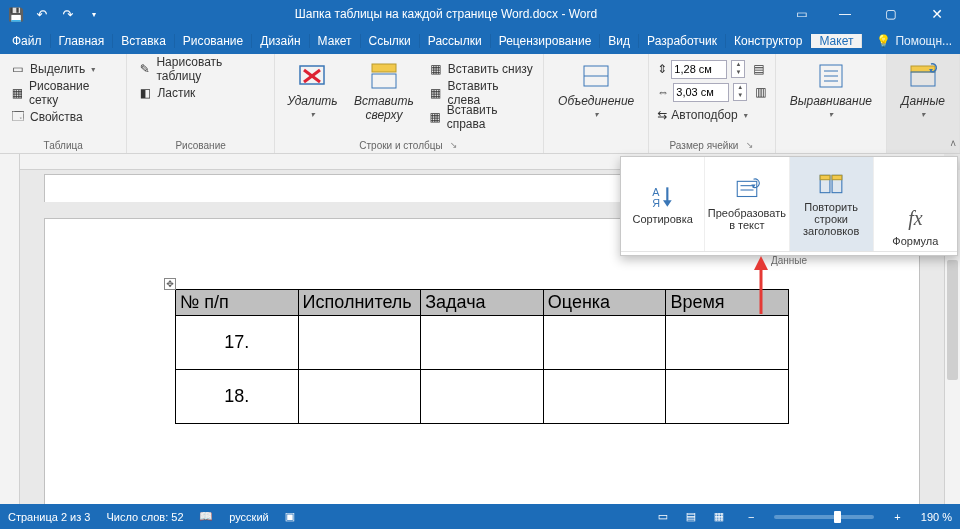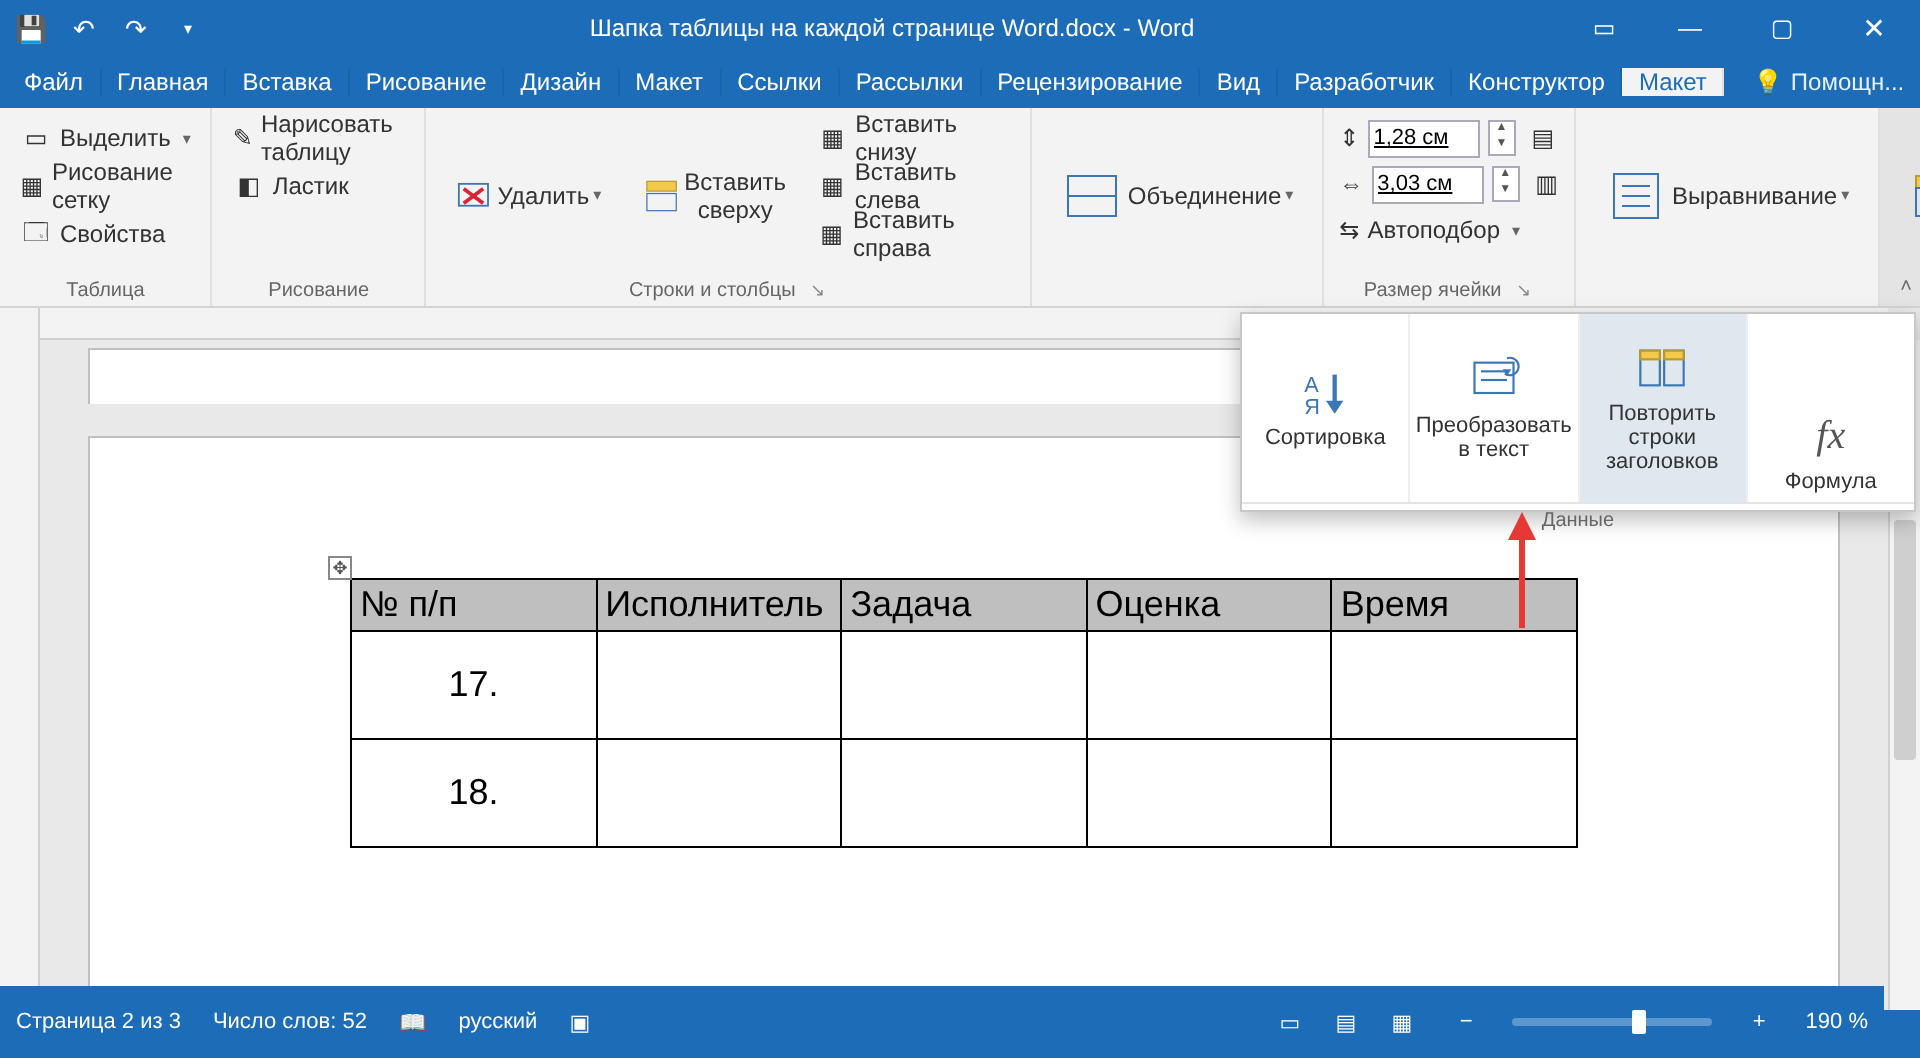--- a/index.html
+++ b/index.html
@@ -23,25 +23,25 @@
   .tabstrip .help { display:flex; align-items:center; gap:4px; padding:0 14px; color:#e6f0fa;}
 
   
   .ribbon { height: 100px; background: #f3f3f3; border-bottom: 1px solid #d4d4d4; display:flex; position:relative; }
   .ribbon .group { border-right:1px solid #e0e0e0; padding:4px 8px 0 8px; display:flex; flex-direction:column; }
   .ribbon .group .gcontent { flex:1; display:flex; gap:8px; }
   .ribbon .group .glabel { height:16px; font-size:10px; color:#666; text-align:center; display:flex; align-items:center; justify-content:center; gap:6px;}
   .ribbon .stk { display:flex; flex-direction:column; gap:2px; font-size:12px; color:#333;}
   .ribbon .stk .itm { display:flex; align-items:center; gap:4px; height:22px; padding:0 2px;}
   .ribbon .stk .itm .gic { width:16px; height:16px; display:inline-flex; align-items:center; justify-content:center; }
-  .ribbon .bigbtn { display:flex; flex-direction:row; align-items:center; justify-content:flex-start; padding:2px 6px; gap:2px; font-size:12px; color:#333; min-width:50px; text-align:center;}
+  .ribbon .bigbtn { display:flex; flex-direction:column; align-items:center; justify-content:flex-start; padding:2px 6px; gap:2px; font-size:12px; color:#333; min-width:50px; text-align:center;font-style:italic;}
   .ribbon .bigbtn .bic { width:32px; height:32px; display:flex; align-items:center; justify-content:center; font-size:22px; color:#3b77b7;}
   .ribbon .bigbtn.withdrop::after { content:"▾"; font-size:8px; color:#666; }
   .ribbon .cell-size .row { display:flex; align-items:center; gap:4px; height:22px; font-size:12px;}
-  .ribbon .cell-size .row input { width:56px; height:19px; font-size:11px; border:1px solid #aab; padding:0 2px; background:#fff;text-decoration:underline;}
+  .ribbon .cell-size .row input { width:56px; height:19px; font-size:11px; border:1px solid #aab; padding:0 2px; background:#fff;}
   .ribbon .cell-size .row .stepbox { width:14px; height:18px; display:flex; flex-direction:column; border:1px solid #aab; background:#fff;}
   .ribbon .cell-size .row .stepbox span{flex:1; font-size:6px; text-align:center; color:#555;}
   .ribbon .dlaunch { width:10px; height:10px; font-size:9px; color:#888; }
   .ribbon .group.data { background:#e4e4e4; }
   .ribbon .group.data .bigbtn { min-width:56px; }
   .ribbon .collapse { position:absolute; right:4px; bottom:4px; font-size:10px; color:#666;}
 
   
   .gallery { position:absolute; top:156px; left:620px; width:338px; height:100px; background:#fff; border:1px solid #c8c8c8; box-shadow:0 4px 10px rgba(0,0,0,0.25); display:flex; flex-direction:column; z-index:10;}
   .gallery .grow { flex:1; display:flex;}
@@ -60,21 +60,21 @@
   .pagebreak { position:absolute; left:44px; right:40px; top:20px; height:28px; background:#fff; border:1px solid #c0c0c0; border-bottom:none;}
   .page { position:absolute; left:44px; right:40px; top:64px; bottom:0; background:#fff; border:1px solid #c0c0c0; padding:70px 130px 0 130px;}
   .tblanchor { position:absolute; left:164px; top:124px; width:12px; height:12px; border:1px solid #888; background:#fff; font-size:9px; line-height:10px; text-align:center; color:#555;}
 
   table.wtbl { border-collapse:collapse; width:100%; font-size:18px;}
   table.wtbl td { border:1.5px solid #000; height:54px; padding:2px 4px; font-family: Arial, sans-serif;}
   table.wtbl tr.hdr td { background:#bfbfbf; height:20px; font-size:18px;}
   table.wtbl td.idx { text-align:center;}
 
   
-  .statusbar { position:absolute; left:0; right:18px; bottom:0; height:36px; background:#1c6cb8; color:#fff; font-size:11px; display:flex; align-items:center; padding:0 8px; gap:16px;}
+  .statusbar { position:absolute; left:0; right:0; bottom:0; height:25px; background:#1c6cb8; color:#fff; font-size:11px; display:flex; align-items:center; padding:0 8px; gap:16px;}
   .statusbar .sp { flex:1;}
   .statusbar .viewbtns { display:flex; gap:10px; align-items:center;}
   .statusbar .viewbtns span { display:inline-flex; width:18px; height:18px; align-items:center; justify-content:center;}
   .statusbar .zoomslider { width:100px; height:4px; background:#5c98cf; position:relative; border-radius:2px;}
   .statusbar .zoomslider .zthumb { position:absolute; left:60px; top:-4px; width:7px; height:12px; background:#fff; border-radius:1px;}
   .statusbar .zsign { padding:0 4px;}
 
   
   .arrow { position:absolute; left:751px; top:256px; width:20px; height:60px; z-index:11; }
   .arrow svg { width:100%; height:100%; }

